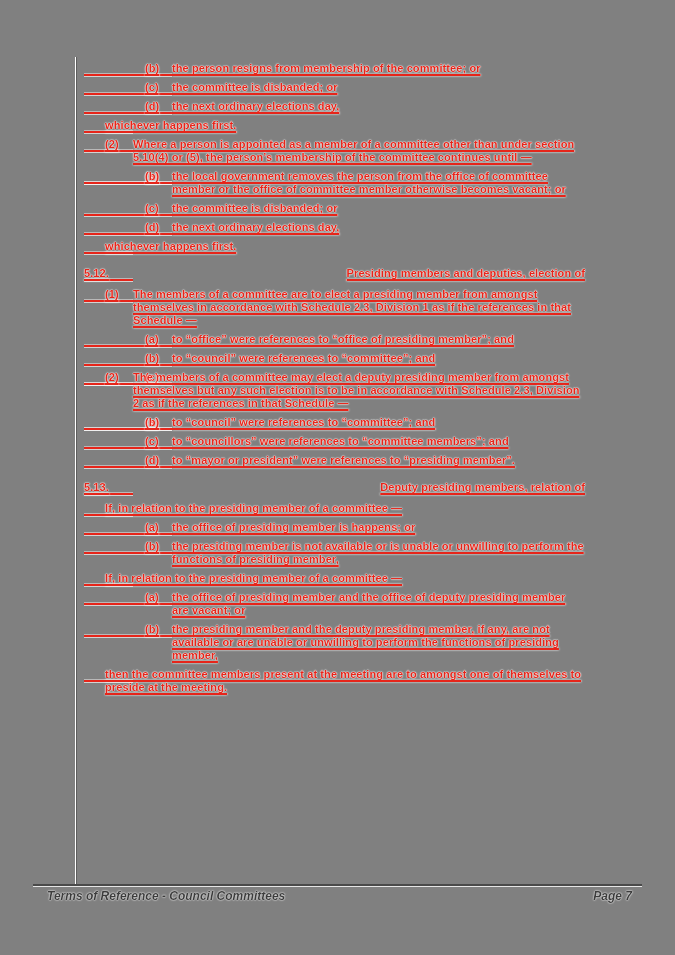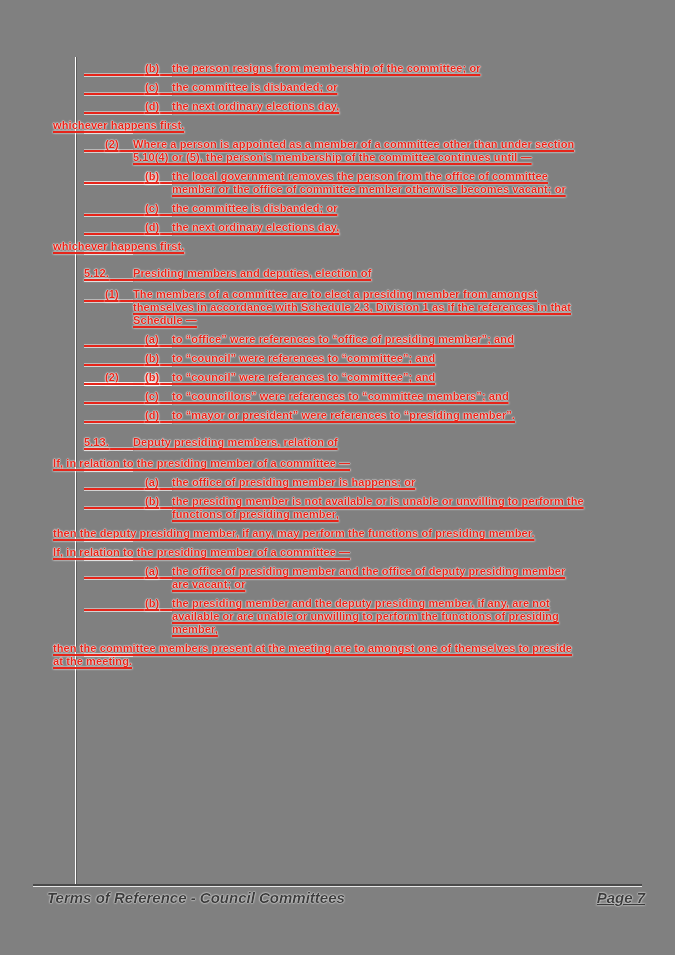--- a/index.html
+++ b/index.html
@@ -35,43 +35,43 @@
     text-decoration-thickness:1.5px;
     text-underline-offset:2px;
   }
   .block .marker{position:absolute; top:0;}
   
   .block::before{
     content:""; position:absolute; top:12px; left:84px; height:1.5px;
     background:var(--accent);
     box-shadow:0 1px 0 rgba(255,255,255,.65), 0 -1px 0 rgba(255,255,255,.45);
   }
-  .plain  {padding-left:53px;}          .plain::before  {width:49px;}
+  .plain  {padding-left:105px;}          .plain::before  {width:49px;}
   .item1  {padding-left:133px;}          .item1::before  {width:49px;}
   .item1 .marker{left:105px;}
   .item2  {padding-left:172px;}          .item2::before  {width:88px;}
   .item2 .marker{left:145px;}
-  .heading{padding-left:133px; margin-top:14px; margin-bottom:8px;}
+  .heading{padding-left:133px; margin-top:14px; margin-bottom:8px;text-align:right;}
   .heading::before{width:49px;}
   .heading .marker{left:84px;}
 
   
   .footer-rule{
     position:absolute; left:33px; top:884px; width:609px; height:1.5px;
     background:var(--rule);
     box-shadow:0 1px 0 rgba(255,255,255,.8);
   }
   .footer-left,.footer-right{
     position:absolute; top:889px;
-    font-size:15px; font-style:italic; font-weight:bold;
+    font-size:12px; font-style:italic; font-weight:bold;
     color:var(--footer-ink);
     text-shadow:0 0 1px var(--halo),0 0 2px var(--halo);
   }
   .footer-left{left:47px;}
-  .footer-right{right:30px;text-decoration:underline;}
+  .footer-right{right:43px;}
 </style>
 </head>
 <body>
 
 <div class="page">
   <div class="change-bar"></div>
   <div class="content" id="content">
       <div class="block item2"><span class="marker">(b)</span><span class="text">the person resigns from membership of the committee; or</span></div>
       <div class="block item2"><span class="marker">(c)</span><span class="text">the committee is disbanded; or</span></div>
       <div class="block item2"><span class="marker">(d)</span><span class="text">the next ordinary elections day,</span></div>
@@ -80,30 +80,29 @@
       <div class="block item2"><span class="marker">(a)</span></div>
       <div class="block item2"><span class="marker">(b)</span><span class="text">the local government removes the person from the office of committee member or the office of committee member otherwise becomes vacant; or</span></div>
       <div class="block item2"><span class="marker">(c)</span><span class="text">the committee is disbanded; or</span></div>
       <div class="block item2"><span class="marker">(d)</span><span class="text">the next ordinary elections day,</span></div>
       <div class="block plain"><span class="text">whichever happens first.</span></div>
       <div class="block heading"><span class="marker">5.12.</span><span class="text">Presiding members and deputies, election of</span></div>
       <div class="block item1"><span class="marker">(1)</span><span class="text">The members of a committee are to elect a presiding member from amongst themselves in accordance with Schedule 2.3, Division 1 as if the references in that Schedule —</span></div>
       <div class="block item2"><span class="marker">(a)</span><span class="text">to “office” were references to “office of presiding member”; and</span></div>
       <div class="block item2"><span class="marker">(b)</span><span class="text">to “council” were references to “committee”; and</span></div>
       <div class="block item2"><span class="marker">(c)</span></div>
-      <div class="block item1"><span class="marker">(2)</span></div>
+      <div class="block item1"><span class="marker">(2)</span><span class="text">The members of a committee may elect a deputy presiding member from amongst themselves but any such election is to be in accordance with Schedule 2.3, Division 2 as if the references in that Schedule —</span></div>
       <div class="block item2"><span class="marker">(a)</span></div>
       <div class="block item2"><span class="marker">(b)</span><span class="text">to “council” were references to “committee”; and</span></div>
       <div class="block item2"><span class="marker">(c)</span><span class="text">to “councillors” were references to “committee members”; and</span></div>
       <div class="block item2"><span class="marker">(d)</span><span class="text">to “mayor or president” were references to “presiding member”.</span></div>
       <div class="block heading"><span class="marker">5.13.</span><span class="text">Deputy presiding members, relation of</span></div>
       <div class="block plain"><span class="text">If, in relation to the presiding member of a committee —</span></div>
       <div class="block item2"><span class="marker">(a)</span><span class="text">the office of presiding member is happens; or</span></div>
       <div class="block item2"><span class="marker">(b)</span><span class="text">the presiding member is not available or is unable or unwilling to perform the functions of presiding member,</span></div>
-      <div class="block plain"><span class="text">then the deputy presiding member, if any, may perform the functions of presiding member.</span></div>
       <div class="block plain"><span class="text">If, in relation to the presiding member of a committee —</span></div>
       <div class="block item2"><span class="marker">(a)</span><span class="text">the office of presiding member and the office of deputy presiding member are vacant; or</span></div>
       <div class="block item2"><span class="marker">(b)</span><span class="text">the presiding member and the deputy presiding member, if any, are not available or are unable or unwilling to perform the functions of presiding member,</span></div>
       <div class="block plain"><span class="text">then the committee members present at the meeting are to amongst one of themselves to preside at the meeting.</span></div>
     </div>
   <div class="footer-rule"></div>
   <span class="footer-left">Terms of Reference -  Council Committees</span>
   <span class="footer-right">Page 7</span>
 </div>
 

